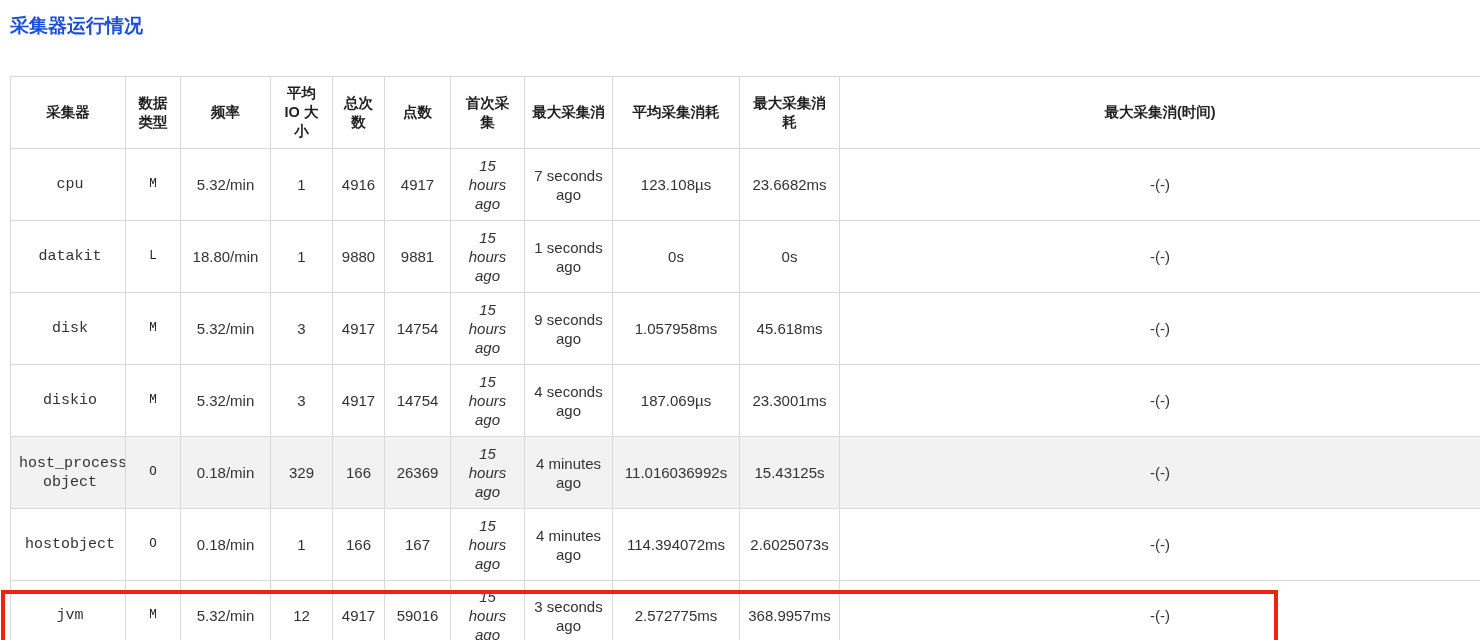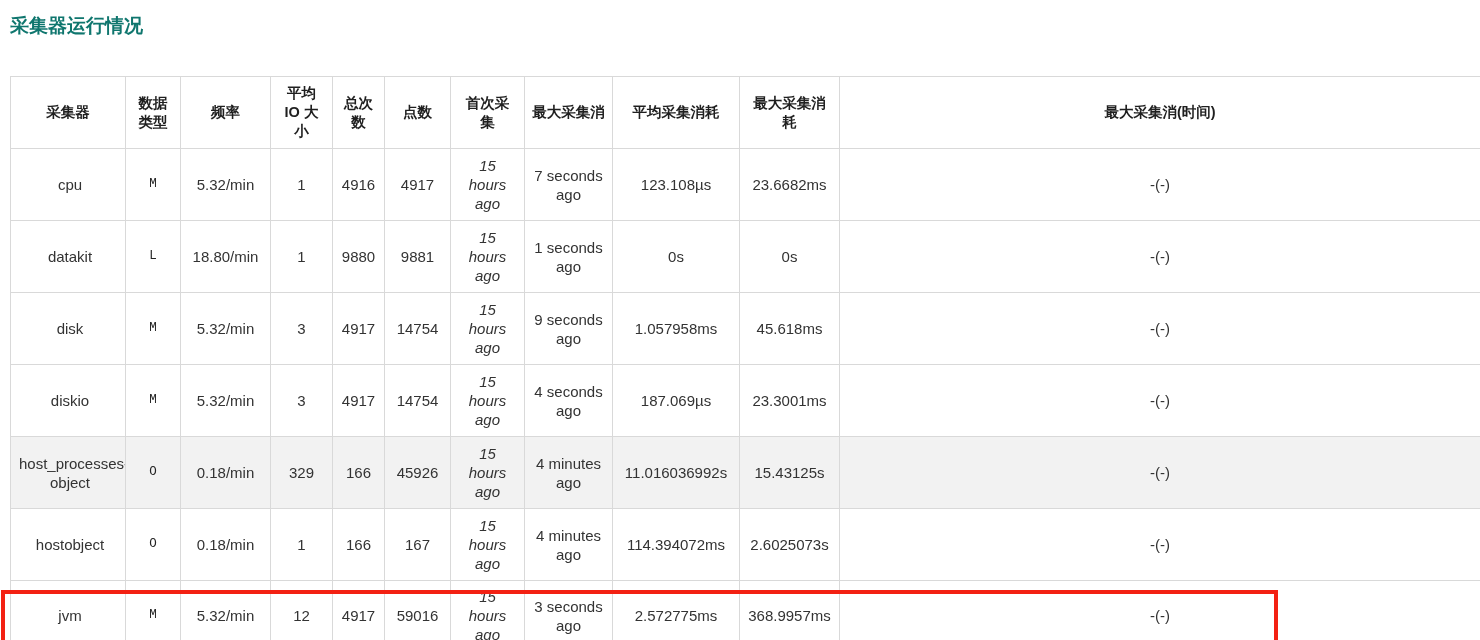--- a/index.html
+++ b/index.html
@@ -8,21 +8,21 @@
     overflow: hidden;
     background: #ffffff;
     font-family: "Liberation Sans", sans-serif;
     color: #333;
   }
   .page { position: relative; width: 1480px; height: 640px; }
   .page-title {
     margin: 14px 0 0 10px;
     font-size: 19px;
     font-weight: bold;
-    color: #0f766e;
+    color: #1d4ed8;
     line-height: 24px;
   }
   table.collectors {
     position: absolute;
     left: 10px; top: 62px;
     width: 1470px;
     border-collapse: collapse;
     table-layout: fixed;
   }
   table.collectors th, table.collectors td {
@@ -41,21 +41,21 @@
     height: 67px; 
   }
   table.collectors tr.data-row { height: 72px; }
   table.collectors tr.data-row td {
     font-size: 15px;
     color: #333;
     line-height: 19px;
   }
   td.name {
     text-align: right;
-    font-family: Liberation Sans, sans-serif;
+    font-family: Liberation Mono, monospace;
     font-size: 12px;
     color: #222;
     padding-left: 8px !important;
     white-space: pre-line;
     line-height: 17px;
   }
   td.dtype {
     font-family: "Liberation Mono", "DejaVu Sans Mono", monospace;
     font-size: 12.5px !important;
     color: #222 !important;
@@ -178,21 +178,21 @@
         <td>23.3001ms</td>
         <td>-(-)</td>
       </tr>
       <tr class="data-row alt-row">
         <td class="name">host_processes-
 object</td>
         <td class="dtype">O</td>
         <td>0.18/min</td>
         <td>329</td>
         <td>166</td>
-        <td>45926</td>
+        <td>26369</td>
         <td class="first">15
 hours
 ago</td>
         <td>4 minutes ago</td>
         <td>11.016036992s</td>
         <td>15.43125s</td>
         <td>-(-)</td>
       </tr>
       <tr class="data-row">
         <td class="name">hostobject</td>

